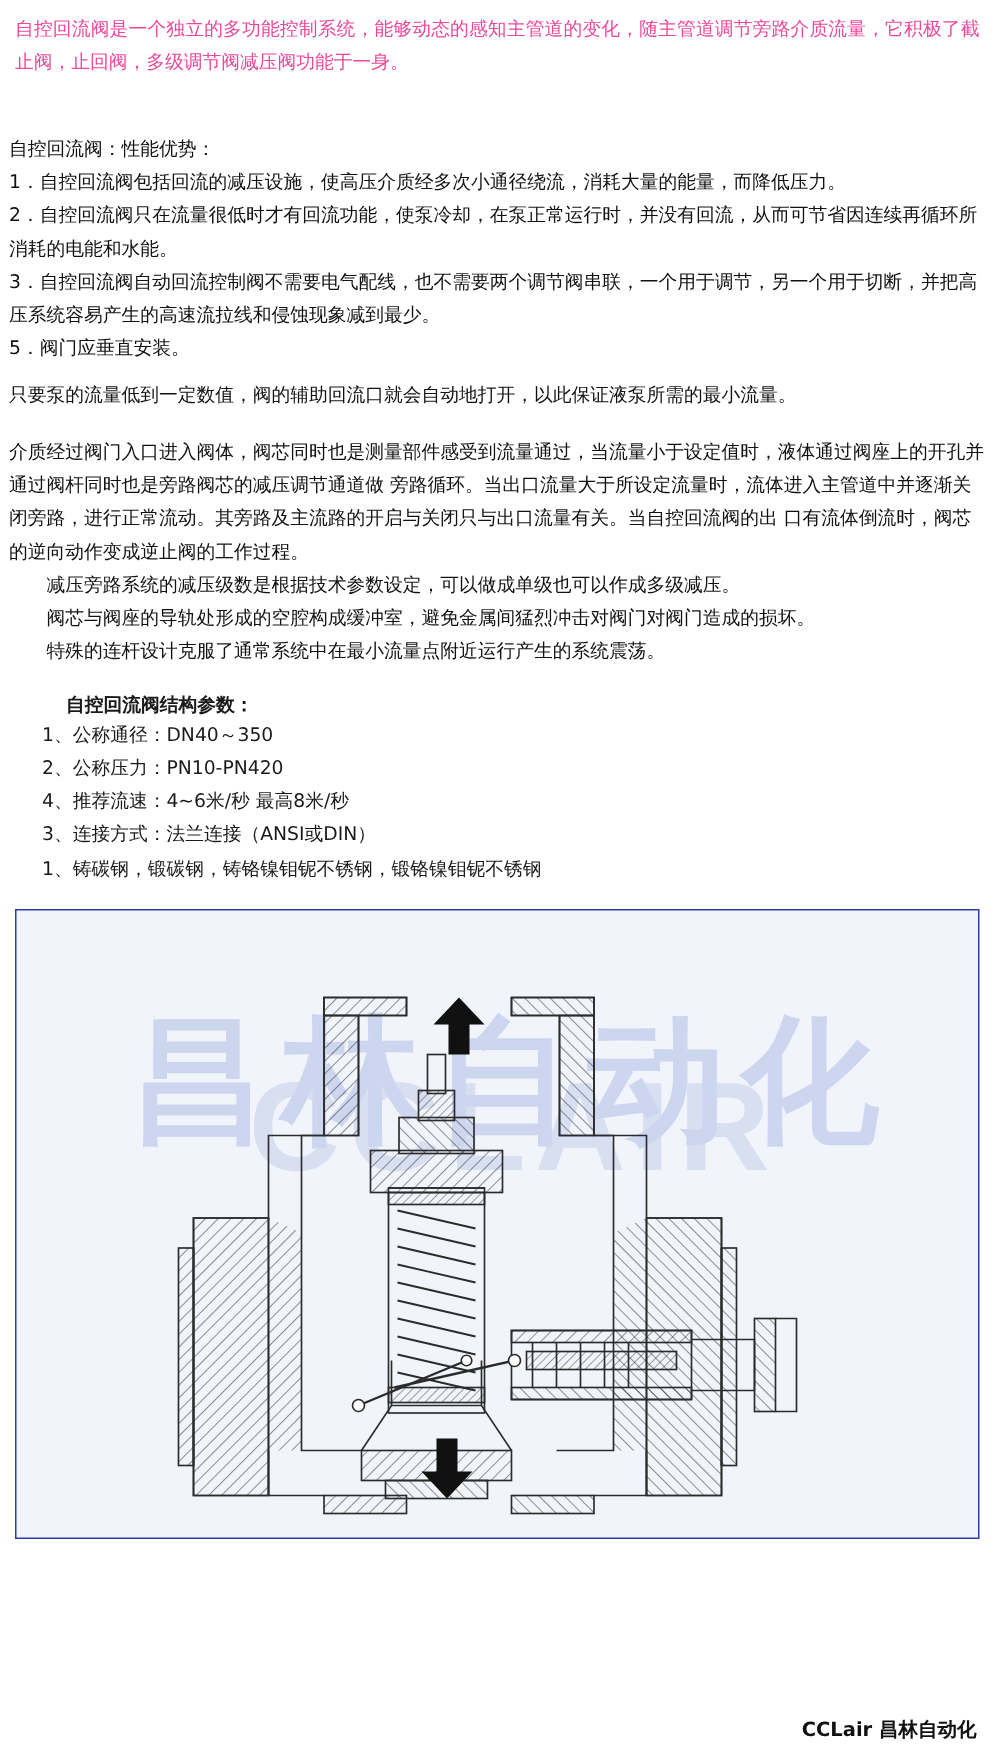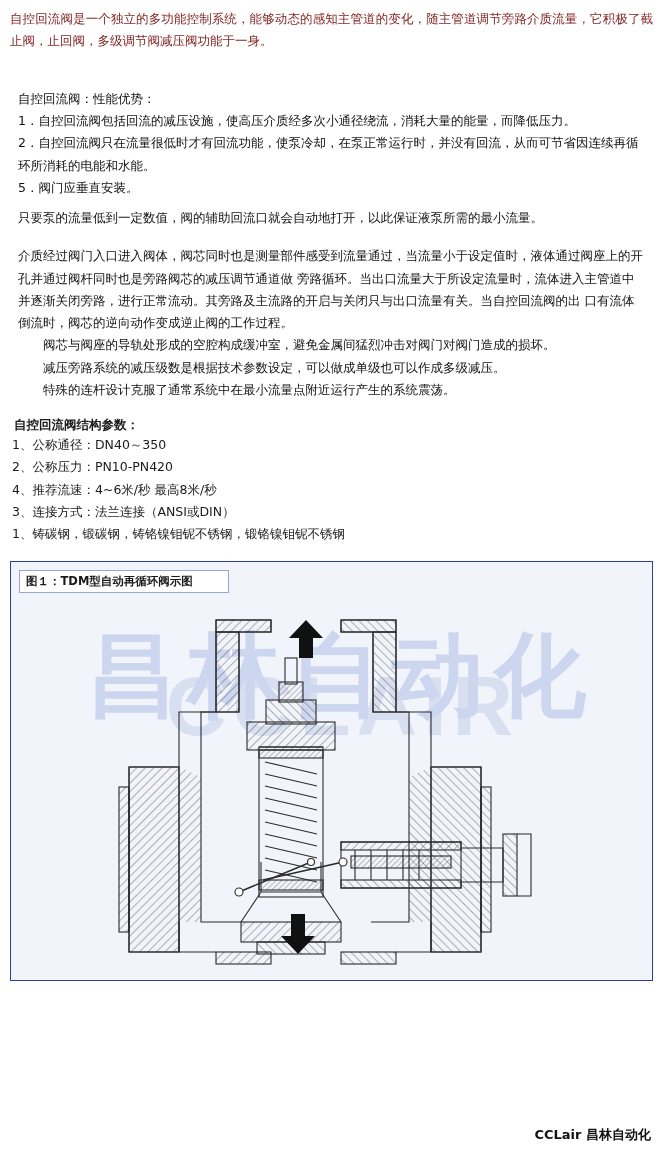--- a/index.html
+++ b/index.html
@@ -17,49 +17,49 @@
   }
   .page {
     position: relative;
     width: 663px;
     height: 1166px;
   }
   .intro {
     padding: 8px 10px 0 10px;
     font-size: 12.5px;
     line-height: 1.75;
-    color: #7f1d1d;
+    color: #ec4899;
   }
   .intro p {
     margin: 0;
     text-align: justify;
   }
   .section {
-    padding: 0 18px;
+    padding: 0 6px;
     font-size: 12.5px;
     line-height: 1.78;
     color: #111;
   }
   .section p {
     margin: 0;
   }
   .gap-lg { height: 36px; }
   .gap-md { height: 16px; }
   .gap-sm { height: 8px; }
   .indent { text-indent: 2em; }
   .params-title {
     font-weight: bold;
     font-size: 12.5px;
-    padding-left: 14px;
+    padding-left: 44px;
     margin: 0;
   }
   .param-line {
     font-size: 12.5px;
     line-height: 1.78;
-    padding-left: 12px;
+    padding-left: 28px;
     margin: 0;
   }
   
   .figure-wrap {
     position: relative;
     margin: 16px 10px 0 10px;
     border: 1px solid #2b3ea8;
     background: #f2f4fb;
     height: 418px;
     overflow: hidden;
@@ -111,72 +111,72 @@
     position: absolute;
     left: 0;
     top: 0;
     width: 663px;
     height: 418px;
     z-index: 4;
   }
   .footer-brand {
     position: absolute;
     right: 12px;
-    bottom: 22px;
+    bottom: 4px;
     font-size: 13px;
     font-weight: bold;
     color: #111;
   }
 </style>
 </head>
 <body>
 
 <div class="page">
 
   <div class="intro">
     <p>自控回流阀是一个独立的多功能控制系统，能够动态的感知主管道的变化，随主管道调节旁路介质流量，它积极了截止阀，止回阀，多级调节阀减压阀功能于一身。</p>
   </div>
 
   <div class="gap-lg"></div>
 
   <div class="section">
     <p>自控回流阀：性能优势：</p>
     <p>1．自控回流阀包括回流的减压设施，使高压介质经多次小通径绕流，消耗大量的能量，而降低压力。</p>
     <p>2．自控回流阀只在流量很低时才有回流功能，使泵冷却，在泵正常运行时，并没有回流，从而可节省因连续再循环所消耗的电能和水能。</p>
+    <p>3．自控回流阀自动回流控制阀不需要电气配线，也不需要两个调节阀串联，一个用于调节，另一个用于切断，并把高压系统容易产生的高速流拉线和侵蚀现象减到最少。</p>
     <p>5．阀门应垂直安装。</p>
   </div>
 
   <div class="gap-sm"></div>
 
   <div class="section">
     <p>只要泵的流量低到一定数值，阀的辅助回流口就会自动地打开，以此保证液泵所需的最小流量。</p>
   </div>
 
   <div class="gap-md"></div>
 
   <div class="section">
     <p>介质经过阀门入口进入阀体，阀芯同时也是测量部件感受到流量通过，当流量小于设定值时，液体通过阀座上的开孔并通过阀杆同时也是旁路阀芯的减压调节通道做 旁路循环。当出口流量大于所设定流量时，流体进入主管道中并逐渐关闭旁路，进行正常流动。其旁路及主流路的开启与关闭只与出口流量有关。当自控回流阀的出 口有流体倒流时，阀芯的逆向动作变成逆止阀的工作过程。</p>
+    <p class="indent">减压旁路系统的减压级数是根据技术参数设定，可以做成单级也可以作成多级减压。</p>
     <p class="indent">阀芯与阀座的导轨处形成的空腔构成缓冲室，避免金属间猛烈冲击对阀门对阀门造成的损坏。</p>
-    <p class="indent">减压旁路系统的减压级数是根据技术参数设定，可以做成单级也可以作成多级减压。</p>
     <p class="indent">特殊的连杆设计克服了通常系统中在最小流量点附近运行产生的系统震荡。</p>
   </div>
 
   <div class="gap-md"></div>
 
   <div>
     <p class="params-title">自控回流阀结构参数：</p>
     <p class="param-line">1、公称通径：DN40～350</p>
     <p class="param-line">2、公称压力：PN10-PN420</p>
     <p class="param-line">4、推荐流速：4~6米/秒 最高8米/秒</p>
     <p class="param-line">3、连接方式：法兰连接（ANSI或DIN）</p>
     <p class="param-line">1、铸碳钢，锻碳钢，铸铬镍钼铌不锈钢，锻铬镍钼铌不锈钢</p>
   </div>
 
   <div class="figure-wrap">
-    <div class="figure-caption">图１：TDM型自动再循环阀示图</div>
     <div class="watermark">昌林自动化</div>
     <div class="watermark-latin">CCLAIR</div>
 
     <svg class="drawing" viewBox="0 0 663 418" xmlns="http://www.w3.org/2000/svg">
       <defs>
         <pattern id="hatchR" width="6" height="6" patternUnits="userSpaceOnUse" patternTransform="rotate(45)">
           <line x1="0" y1="0" x2="0" y2="6" stroke="#2b2b2b" stroke-width="0.7"></line>
         </pattern>
         <pattern id="hatchL" width="6" height="6" patternUnits="userSpaceOnUse" patternTransform="rotate(-45)">
           <line x1="0" y1="0" x2="0" y2="6" stroke="#2b2b2b" stroke-width="0.7"></line>

